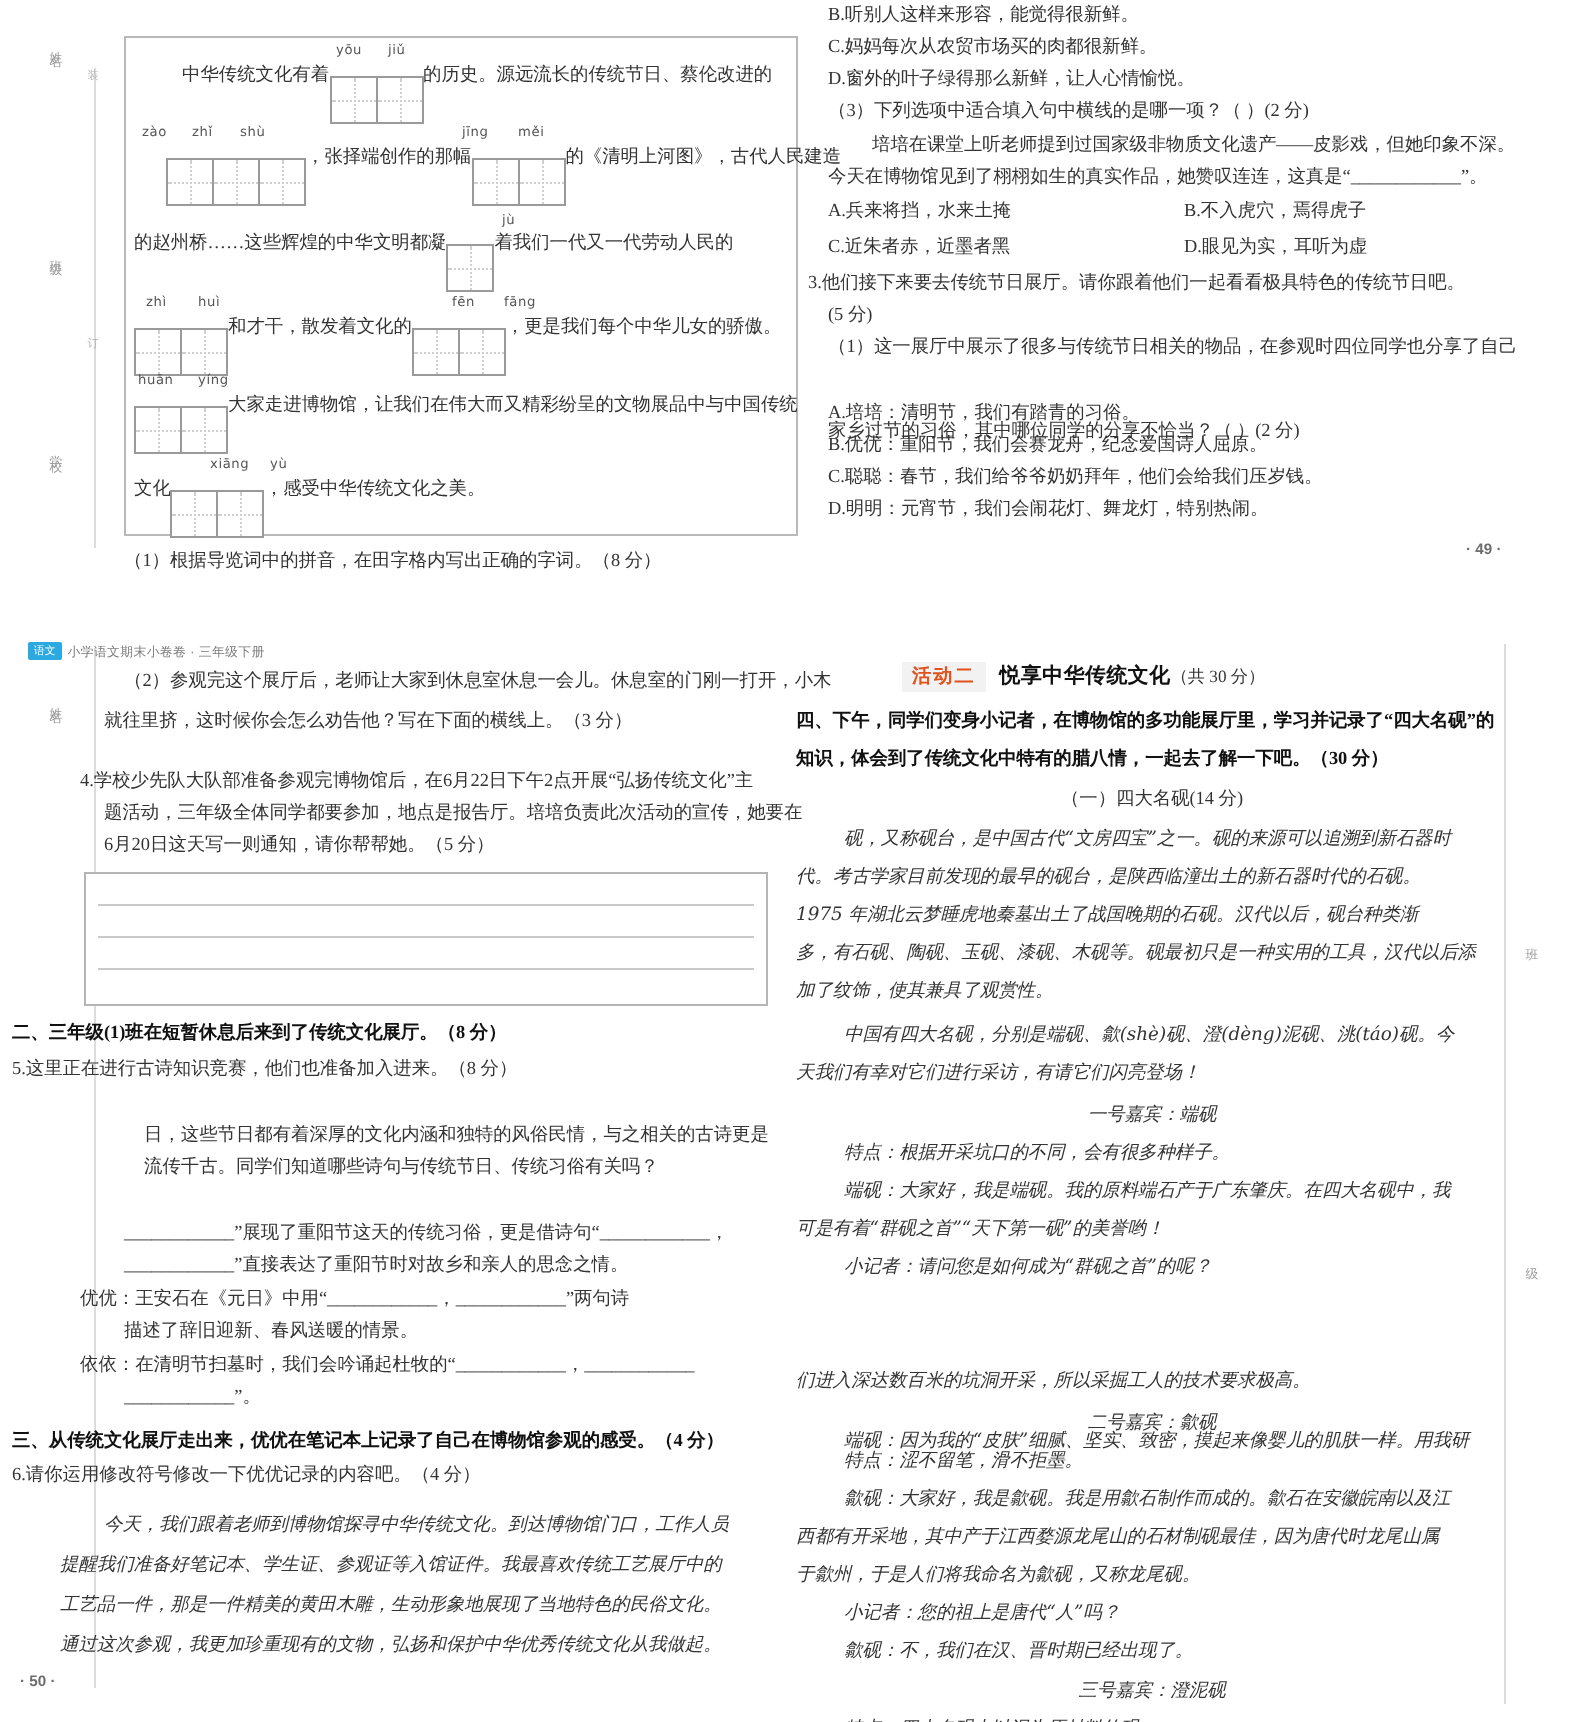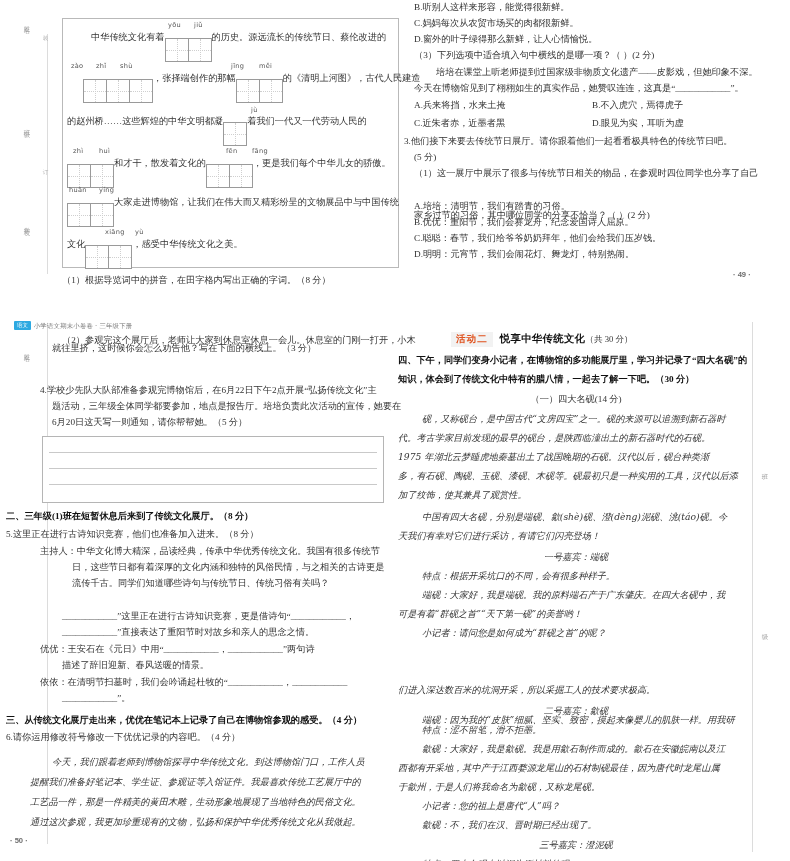--- a/index.html
+++ b/index.html
@@ -151,40 +151,39 @@
 <div class="page" id="left-bot">
 
   <div class="vmark" style="left:22px;top:30px;">姓名</div>
   <div class="vline" style="left:47px;top:6px;height:520px;"></div>
 
   <div class="runhead" style="left:14px;top:3px;">
     <span class="chip">语文</span><span>小学语文期末小卷卷 · 三年级下册</span>
   </div>
 
   <div class="row" style="left:62px;top:16px;">（2）参观完这个展厅后，老师让大家到休息室休息一会儿。休息室的门刚一打开，小木</div>
-  <div class="row" style="left:52px;top:24px;">就往里挤，这时候你会怎么劝告他？写在下面的横线上。（3 分）</div>
+  <div class="row" style="left:52px;top:36px;">就往里挤，这时候你会怎么劝告他？写在下面的横线上。（3 分）</div>
 
   <div class="row" style="left:40px;top:66px;">4.学校少先队大队部准备参观完博物馆后，在6月22日下午2点开展“弘扬传统文化”主</div>
   <div class="row" style="left:52px;top:82px;">题活动，三年级全体同学都要参加，地点是报告厅。培培负责此次活动的宣传，她要在</div>
   <div class="row" style="left:52px;top:98px;">6月20日这天写一则通知，请你帮帮她。（5 分）</div>
 
   <div class="writebox" style="left:42px;top:118px;width:340px;height:65px;">
     <div class="rule" style="top:15px;"></div>
     <div class="rule" style="top:31px;"></div>
     <div class="rule" style="top:47px;"></div>
   </div>
 
   <div class="row rowb" style="left:6px;top:192px;">二、三年级(1)班在短暂休息后来到了传统文化展厅。（8 分）</div>
   <div class="row" style="left:6px;top:210px;">5.这里正在进行古诗知识竞赛，他们也准备加入进来。（8 分）</div>
 
-  <div class="row" style="left:40px;top:227px;">主持人：中华文化博大精深，品读经典，传承中华优秀传统文化。我国有很多传统节</div>
   <div class="row" style="left:72px;top:243px;">日，这些节日都有着深厚的文化内涵和独特的风俗民情，与之相关的古诗更是</div>
   <div class="row" style="left:72px;top:259px;">流传千古。同学们知道哪些诗句与传统节日、传统习俗有关吗？</div>
 
-  <div class="row" style="left:62px;top:292px;">____________”这里正在进行古诗知识竞赛，更是借诗句“____________，</div>
+  <div class="row" style="left:62px;top:292px;">____________”展现了重阳节这天的传统习俗，更是借诗句“____________，</div>
   <div class="row" style="left:62px;top:308px;">____________”直接表达了重阳节时对故乡和亲人的思念之情。</div>
   <div class="row" style="left:40px;top:325px;">优优：王安石在《元日》中用“____________，____________”两句诗</div>
   <div class="row" style="left:62px;top:341px;">描述了辞旧迎新、春风送暖的情景。</div>
   <div class="row" style="left:40px;top:358px;">依依：在清明节扫墓时，我们会吟诵起杜牧的“____________，____________</div>
   <div class="row" style="left:62px;top:374px;">____________”。</div>
 
   <div class="row rowb" style="left:6px;top:396px;">三、从传统文化展厅走出来，优优在笔记本上记录了自己在博物馆参观的感受。（4 分）</div>
   <div class="row" style="left:6px;top:413px;">6.请你运用修改符号修改一下优优记录的内容吧。（4 分）</div>
 
   <div class="row hand" style="left:52px;top:438px;">今天，我们跟着老师到博物馆探寻中华传统文化。到达博物馆门口，工作人员</div>

